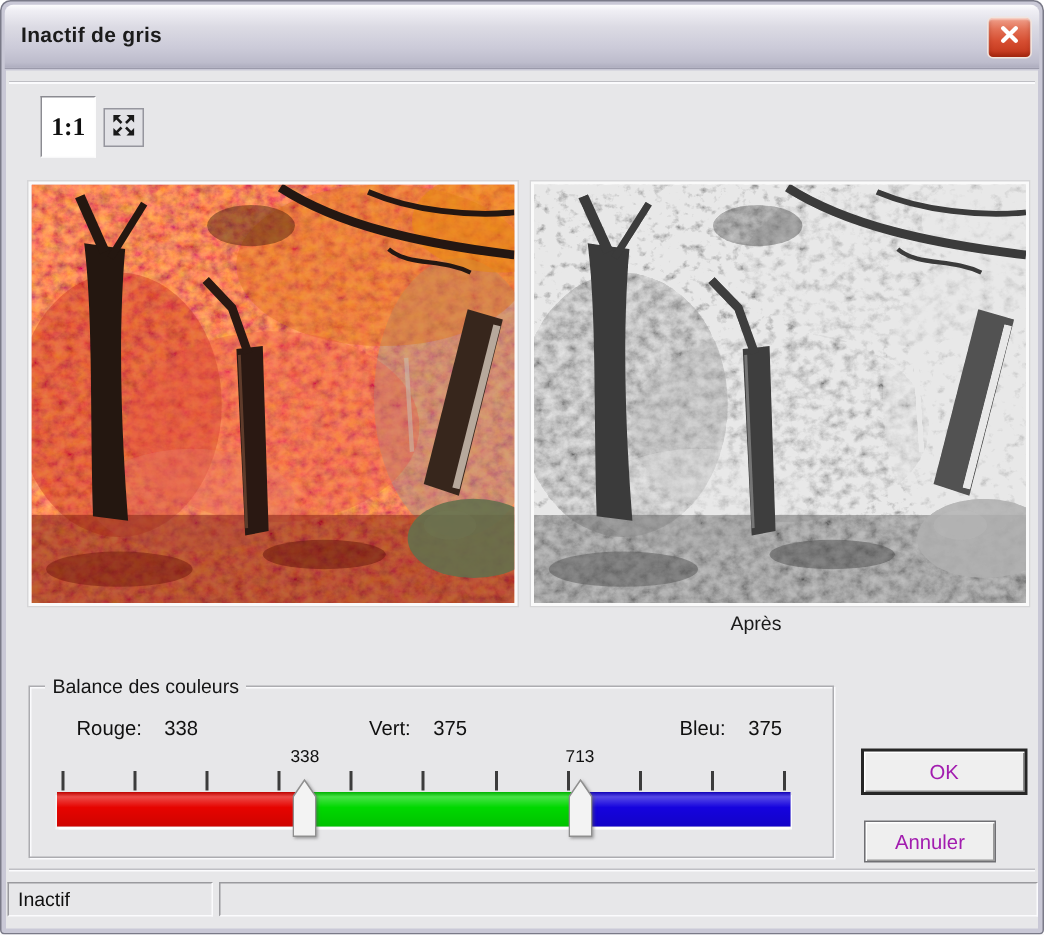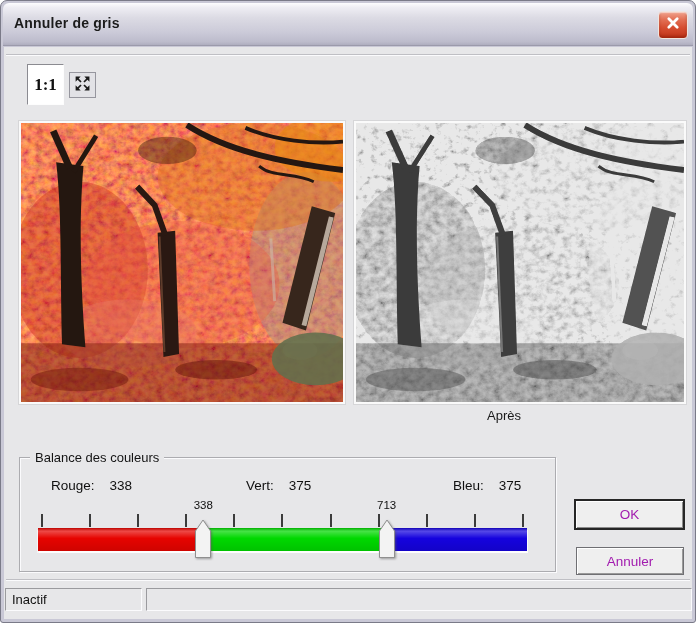--- a/index.html
+++ b/index.html
@@ -122,21 +122,21 @@
   .btn {
     position:absolute; background:#EFEFEF; font-size:13.5px; color:#a21caf;
     cursor:pointer; font-family:"Liberation Sans", sans-serif;
   }
   .btn-ok {
     left:570px; top:452px; width:111px; height:31px;
     border:2px solid #262626;
     box-shadow:inset 1px 1px 0 #FFFFFF, inset -1px -1px 0 #8C8C8C;
   }
   .btn-cancel {
-    left:572px; top:500px; width:108px; height:28px;
+    left:572px; top:500px; width:88px; height:28px;
     border:1px solid #6F6F73;
     box-shadow:inset 1px 1px 0 #FFFFFF, inset -1px -1px 0 #9A9A9A;
   }
 
   
   .status-cell {
     position:absolute; top:541px; height:23px;
     border:1px solid; border-color:#9A9A9E #FBFBFD #FBFBFD #9A9A9E;
     font-size:13px; color:#101010; line-height:21px; padding-left:6px;
   }
@@ -181,21 +181,21 @@
       <path d="M256 118 L260 182" stroke="#CABCAE" stroke-width="3" opacity="0.55"></path>
       <ellipse cx="302" cy="241" rx="45" ry="27" fill="#62704C" opacity="0.88"></ellipse>
       <ellipse cx="286" cy="232" rx="18" ry="10" fill="#78866040" opacity="0.6"></ellipse>
     </symbol>
   </defs>
 </svg>
 
 <div class="window">
 
   <div class="titlebar">
-    <span class="title">Annuler de gris</span>
+    <span class="title">Inactif de gris</span>
     <div class="close-btn">
       <span>
         <svg width="14" height="14" viewBox="0 0 12 12">
             <path d="M2.4 2.4 L9.6 9.6 M9.6 2.4 L2.4 9.6" stroke="#fff" stroke-width="2.4" stroke-linecap="round"></path>
           </svg>
       </span>
     </div>
   </div>
 
   <div class="client">

